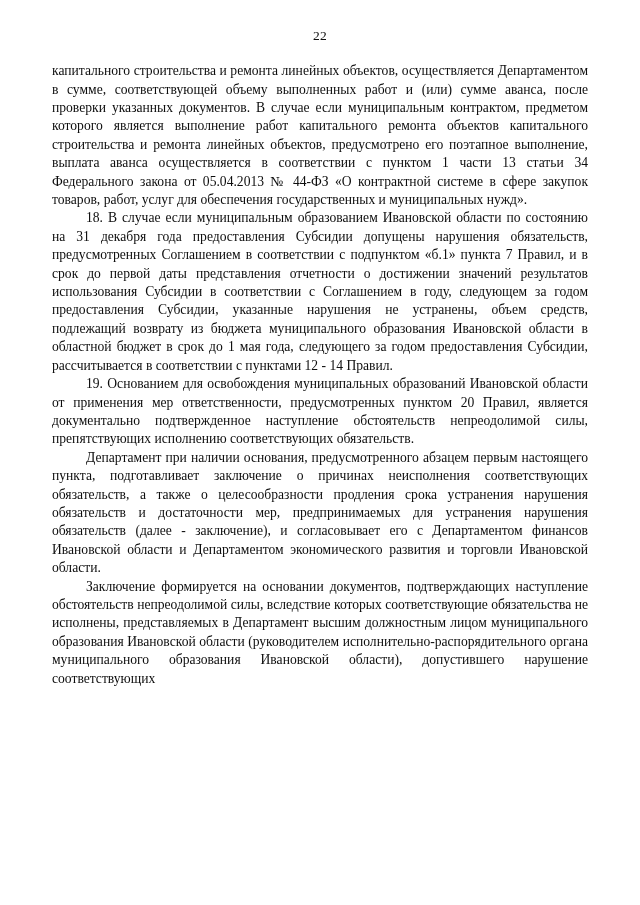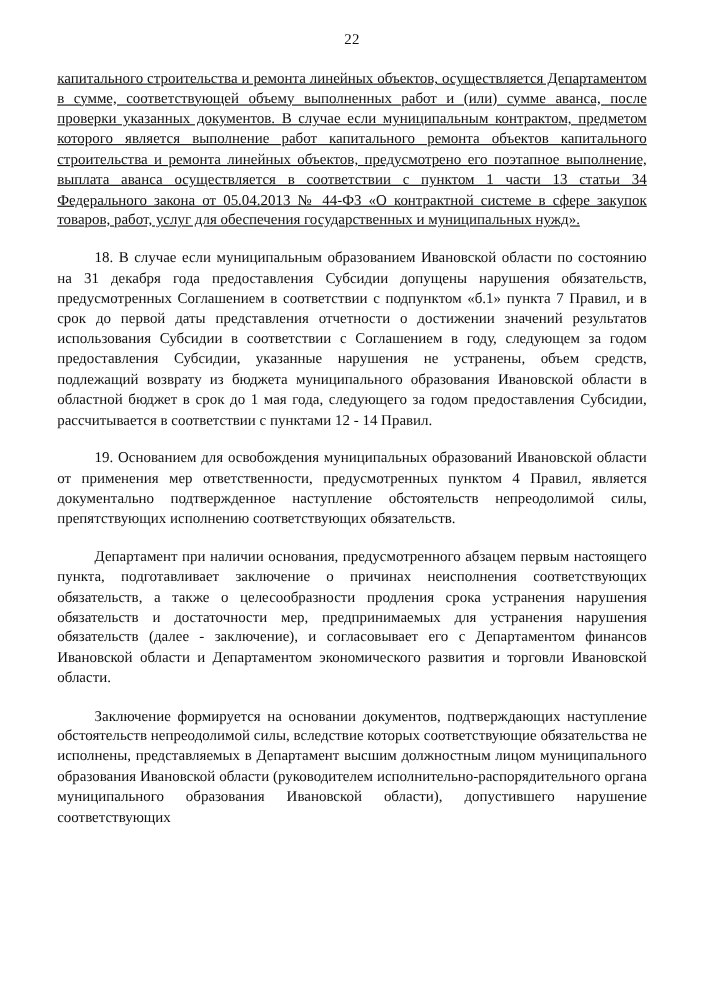--- a/index.html
+++ b/index.html
@@ -35,35 +35,33 @@
     text-justify: inter-word;
   }
   .para {
     margin: 0;
     text-align: justify;
     text-align-last: left;
     hyphens: none;
   }
   .para.indent {
     text-indent: 34px;
-    margin-top: 16px;
   }
   .para.no-indent {
     text-indent: 0;
-    text-decoration: underline;
   }
 </style>
 </head>
 <body>
 
 <div class="page">
 
   <div class="page-number">22</div>
 
   <div class="body-text">
     <p class="para no-indent">капитального строительства и ремонта линейных объектов, осуществляется Департаментом в сумме, соответствующей объему выполненных работ и (или) сумме аванса, после проверки указанных документов. В случае если муниципальным контрактом, предметом которого является выполнение работ капитального ремонта объектов капитального строительства и ремонта линейных объектов, предусмотрено его поэтапное выполнение, выплата аванса осуществляется в соответствии с пунктом 1 части 13 статьи 34 Федерального закона от 05.04.2013 № 44-ФЗ «О контрактной системе в сфере закупок товаров, работ, услуг для обеспечения государственных и муниципальных нужд».</p>
     <p class="para indent">18. В случае если муниципальным образованием Ивановской области по состоянию на 31 декабря года предоставления Субсидии допущены нарушения обязательств, предусмотренных Соглашением в соответствии с подпунктом «б.1» пункта 7 Правил, и в срок до первой даты представления отчетности о достижении значений результатов использования Субсидии в соответствии с Соглашением в году, следующем за годом предоставления Субсидии, указанные нарушения не устранены, объем средств, подлежащий возврату из бюджета муниципального образования Ивановской области в областной бюджет в срок до 1 мая года, следующего за годом предоставления Субсидии, рассчитывается в соответствии с пунктами 12 - 14 Правил.</p>
-    <p class="para indent">19. Основанием для освобождения муниципальных образований Ивановской области от применения мер ответственности, предусмотренных пунктом 4 Правил, является документально подтвержденное наступление обстоятельств непреодолимой силы, препятствующих исполнению соответствующих обязательств.</p>
+    <p class="para indent">19. Основанием для освобождения муниципальных образований Ивановской области от применения мер ответственности, предусмотренных пунктом 20 Правил, является документально подтвержденное наступление обстоятельств непреодолимой силы, препятствующих исполнению соответствующих обязательств.</p>
     <p class="para indent">Департамент при наличии основания, предусмотренного абзацем первым настоящего пункта, подготавливает заключение о причинах неисполнения соответствующих обязательств, а также о целесообразности продления срока устранения нарушения обязательств и достаточности мер, предпринимаемых для устранения нарушения обязательств (далее - заключение), и согласовывает его с Департаментом финансов Ивановской области и Департаментом экономического развития и торговли Ивановской области.</p>
     <p class="para indent">Заключение формируется на основании документов, подтверждающих наступление обстоятельств непреодолимой силы, вследствие которых соответствующие обязательства не исполнены, представляемых в Департамент высшим должностным лицом муниципального образования Ивановской области (руководителем исполнительно-распорядительного органа муниципального образования Ивановской области), допустившего нарушение соответствующих</p>
   </div>
 
 </div>
 
 </body></html>

